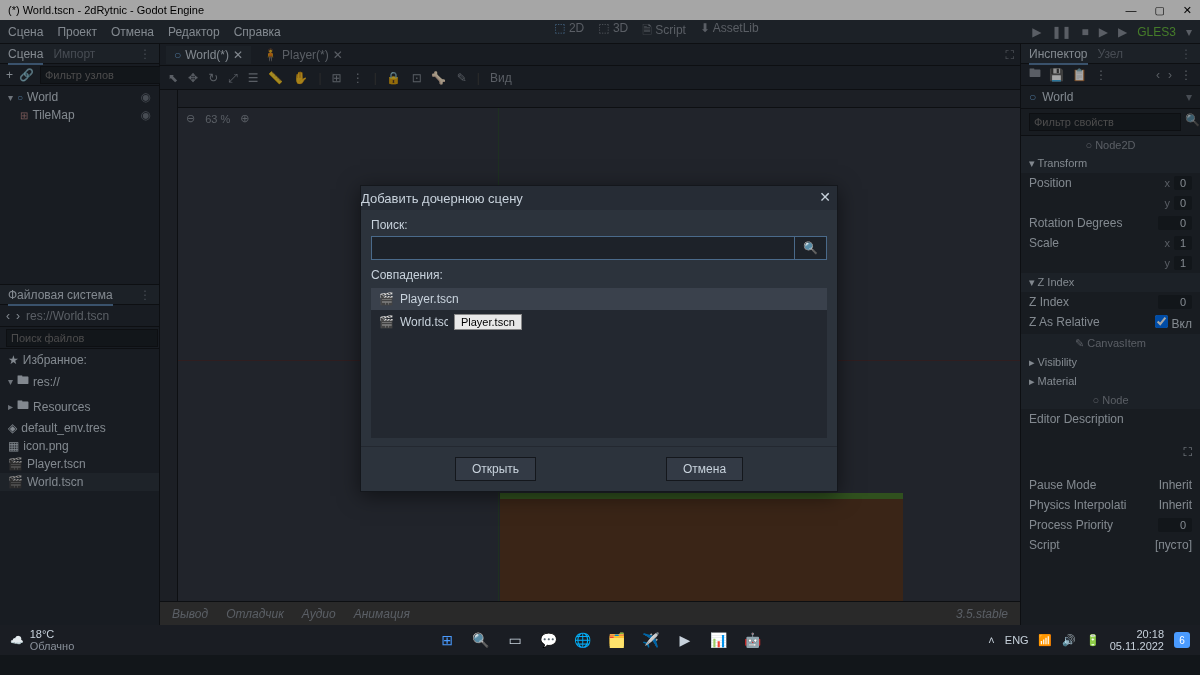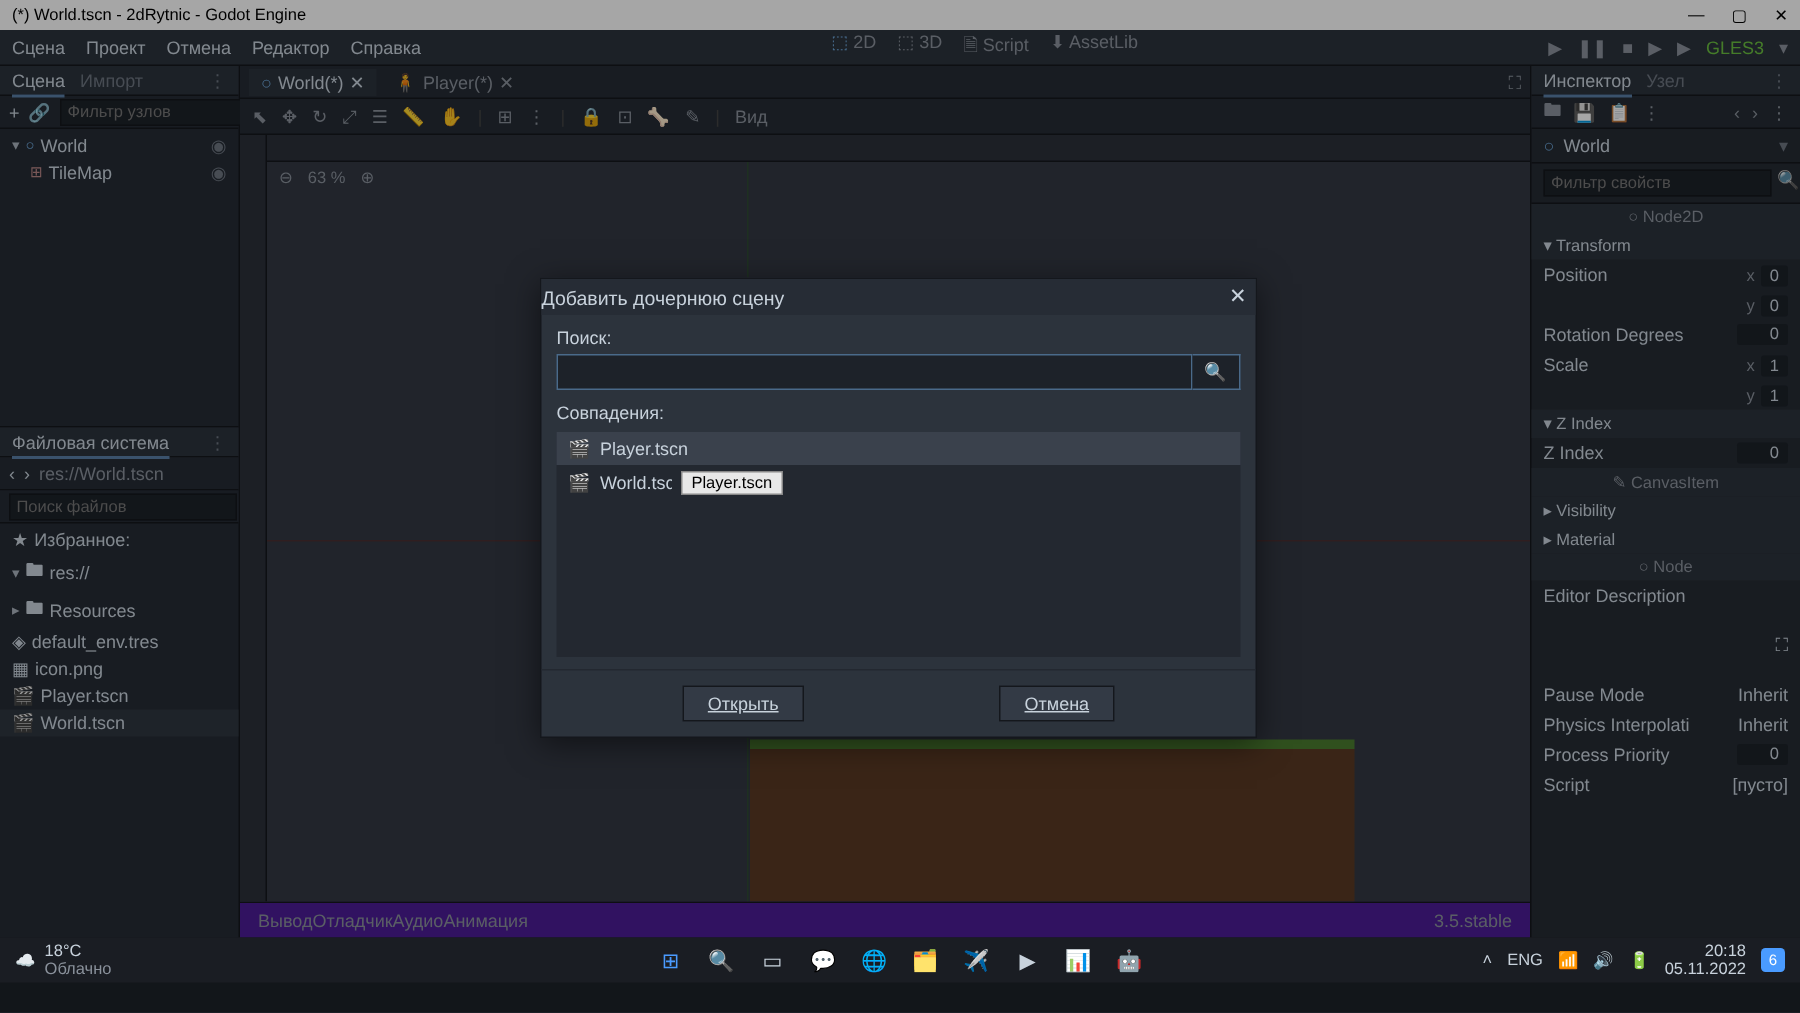--- a/index.html
+++ b/index.html
@@ -62,21 +62,21 @@
 .viewport { flex: 1; background: #333843; position: relative; overflow: hidden; }
 .ruler-h { position: absolute; top: 0; left: 0; right: 0; height: 18px; background: #2b313a; border-bottom: 1px solid #14171c; }
 .ruler-v { position: absolute; top: 0; left: 0; bottom: 0; width: 18px; background: #2b313a; border-right: 1px solid #14171c; }
 .zoom-info { position: absolute; top: 22px; left: 26px; color: #8a919b; display: flex; gap: 10px; align-items: center; font-size: 11px; }
 .viewport .axis-h { position:absolute; top:270px; left:18px; right:0; height:1px; background:#4a2f32; }
 .viewport .axis-v { position:absolute; left:338px; top:18px; bottom:0; width:1px; background:#2f4a33; }
 .viewport .crosshair { position:absolute; left:334px; top:266px; width:10px; height:10px; color:#c97a3a; font-size:14px; }
 .terrain { position: absolute; left: 340px; bottom: 0; width: 403px; height: 108px; background: linear-gradient(#4a7c2e 0 6px, #5a3a24 6px 100%); }
 
 
-.bottom-panel { height: 24px; background: #4c1d95; border-top: 1px solid #14171c; display: flex; align-items: center; padding: 0 12px; color: #8a919b; }
+.bottom-panel { height: 24px; background: #404040; border-top: 1px solid #14171c; display: flex; align-items: center; padding: 0 12px; gap: 18px; color: #8a919b; font-style: italic; }
 .bottom-panel .right-label { margin-left: auto; }
 .insp-section { background: #2c333c; padding: 3px 8px; font-size: 11px; }
 .insp-section.center { text-align:center; color:#8a919b; }
 .insp-prop { display: flex; justify-content: space-between; padding: 3px 8px; align-items: flex-start; }
 .insp-prop .val { color: #c8d2dc; }
 .insp-field { background: #1d2229; padding: 1px 6px; border-radius: 2px; min-width: 34px; text-align: right; font-size:11px; }
 .insp-xy { font-size:11px; color:#8a919b; margin-right:4px; }
 .i-toolbar { height:22px; display:flex; align-items:center; padding:0 8px; gap:8px; background:#262c35; border-bottom:1px solid #14171c; color:#8a919b; }
 .i-object { display:flex; align-items:center; padding:4px 8px; gap:6px; border-bottom:1px solid #14171c; }
 .i-search { display:flex; padding:4px 8px; gap:4px; border-bottom:1px solid #14171c; }
@@ -90,21 +90,21 @@
 .dialog-body { padding: 8px 10px; }
 .dialog-body label { font-size: 12px; color: #c8d2dc; }
 .search-wrap { display: flex; margin-top: 4px; }
 .search-wrap input { flex: 1; background: #1d2229; border: 1px solid #4a6a8a; color: #c8d2dc; padding: 4px 6px; font-size: 12px; }
 .search-wrap .sicon { background: #1d2229; border: 1px solid #4a6a8a; border-left: none; padding: 4px 8px; color: #8a919b; }
 .matches-label { margin-top: 8px; font-size: 12px; }
 .match-list { margin-top: 6px; background: #232830; min-height: 150px; }
 .match-item { padding: 4px 8px; display: flex; align-items: center; gap: 6px; }
 .match-item.selected { background: #3a414c; }
 .tooltip { position: absolute; background: #e8e8e8; color: #000; padding: 1px 6px; font-size: 11px; border: 1px solid #888; }
-.dialog-buttons { display: flex; gap: 130px; justify-content: center; padding: 10px; border-top: 1px solid #232830; text-decoration: underline; }
+.dialog-buttons { display: flex; gap: 130px; justify-content: center; padding: 10px; border-top: 1px solid #232830; }
 .dialog-buttons button { background: #333a45; border: 1px solid #14171c; color: #c8d2dc; padding: 4px 16px; font-size: 12px; cursor: pointer; }
 
 
 .taskbar { height: 30px; background: #1a1d23; display: flex; align-items: center; padding: 0 10px; color: #c8d2dc; position:relative; }
 .weather { display: flex; align-items: center; gap: 6px; font-size: 11px; }
 .tb-center { position:absolute; left:50%; transform:translateX(-50%); display:flex; gap:10px; align-items:center; }
 .tb-icon { width: 24px; height: 24px; display: flex; align-items: center; justify-content: center; border-radius: 3px; font-size: 14px; }
 .tb-right { margin-left: auto; display: flex; gap: 10px; align-items: center; font-size: 11px; }
 .clock { text-align: right; line-height: 1.1; }
 .notif { background: #4a9bff; color: #fff; width: 16px; height: 16px; border-radius: 3px; display: flex; align-items: center; justify-content: center; font-size: 10px; }
@@ -326,20 +326,24 @@
       </div>
     <div class="insp-prop">
         <span></span>
         <span><span class="insp-xy">y</span><span class="insp-field">1</span></span>
       </div>
     <div class="insp-section">▾ <span>Z Index</span></div>
     <div class="insp-prop">
         <span>Z Index</span>
         <span class="insp-field">0</span>
       </div>
+    <div class="insp-prop">
+        <span>Z As Relative</span>
+        <span><input type="checkbox" checked="" style=""> <span>Вкл</span></span>
+      </div>
     <div class="insp-section center">✎ <span>CanvasItem</span></div>
     <div class="insp-section">▸ <span>Visibility</span></div>
     <div class="insp-section">▸ <span>Material</span></div>
     <div class="insp-section center">○ <span>Node</span></div>
     <div class="insp-prop">
         <span>Editor Description</span>
       </div>
     <div style="height:46px;display:flex;align-items:center;justify-content:flex-end;padding:0 8px">
         <span>⛶</span>
       </div>

